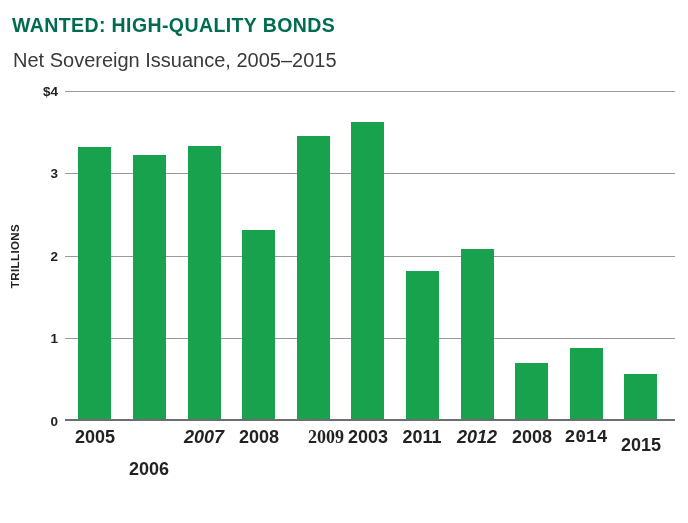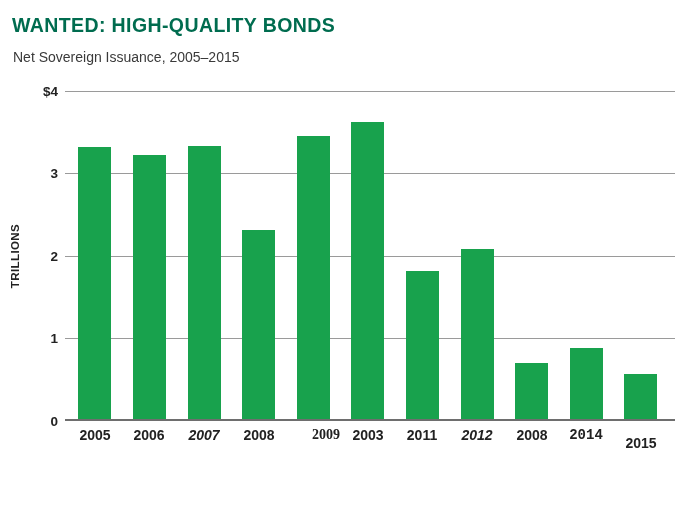--- a/index.html
+++ b/index.html
@@ -19,21 +19,21 @@
     font-size: 19.5px;
     font-weight: 700;
     letter-spacing: 0.4px;
     color: #006C4F;
   }
   .chart-subtitle {
     position: absolute;
     left: 13px;
     top: 49px;
     margin: 0;
-    font-size: 14px;
+    font-size: 20px;
     font-weight: 400;
     color: #3A3A3A;
   }
   .y-axis-title-wrap {
     position: absolute;
     left: 0;
     top: 91px;
     width: 30px;
     height: 330px;
     display: flex;
@@ -85,21 +85,21 @@
     font-size: 13.5px;
     font-weight: 700;
     color: #222222;
     line-height: 17px;
   }
   .x-tick-label {
     position: absolute;
     top: 427px;
     width: 60px;
     text-align: center;
-    font-size: 14px;
+    font-size: 18px;
     font-weight: 700;
     color: #222222;
   }
   .footer {
     position: absolute;
     left: 12px;
     top: 452px;
     font-size: 12.5px;
     line-height: 17px;
     color: #454545;
@@ -135,21 +135,21 @@
       <div class="bar" style="left: 505px; height: 73px; background: rgb(24, 162, 77);"></div>
       <div class="bar" style="left: 559px; height: 47px; background: rgb(24, 162, 77);"></div>
     </div>
   <div id="axis-labels">
       <span class="y-tick-label" style="top: 412.5px;">0</span>
       <span class="y-tick-label" style="top: 330px;">1</span>
       <span class="y-tick-label" style="top: 247.5px;">2</span>
       <span class="y-tick-label" style="top: 165px;">3</span>
       <span class="y-tick-label" style="top: 82.5px;">$4</span>
       <span class="x-tick-label" style="left: 65px;">2005</span>
-      <span class="x-tick-label" style="left: 119px;">2006</span>
+      <span class="x-tick-label" style="left: 119px; margin-top: 32px;">2006</span>
       <span class="x-tick-label" style="left: 174px; font-style: italic;">2007</span>
       <span class="x-tick-label" style="left: 229px;">2008</span>
       <span class="x-tick-label" style="left: 296px; font-family: Liberation Serif, serif;">2009</span>
       <span class="x-tick-label" style="left: 338px;">2003</span>
       <span class="x-tick-label" style="left: 392px;">2011</span>
       <span class="x-tick-label" style="left: 447px; font-style: italic;">2012</span>
       <span class="x-tick-label" style="left: 502px;">2008</span>
       <span class="x-tick-label" style="left: 556px; font-family: Liberation Mono, monospace;">2014</span>
       <span class="x-tick-label" style="left: 611px; margin-top: 8px;">2015</span>
     </div>

